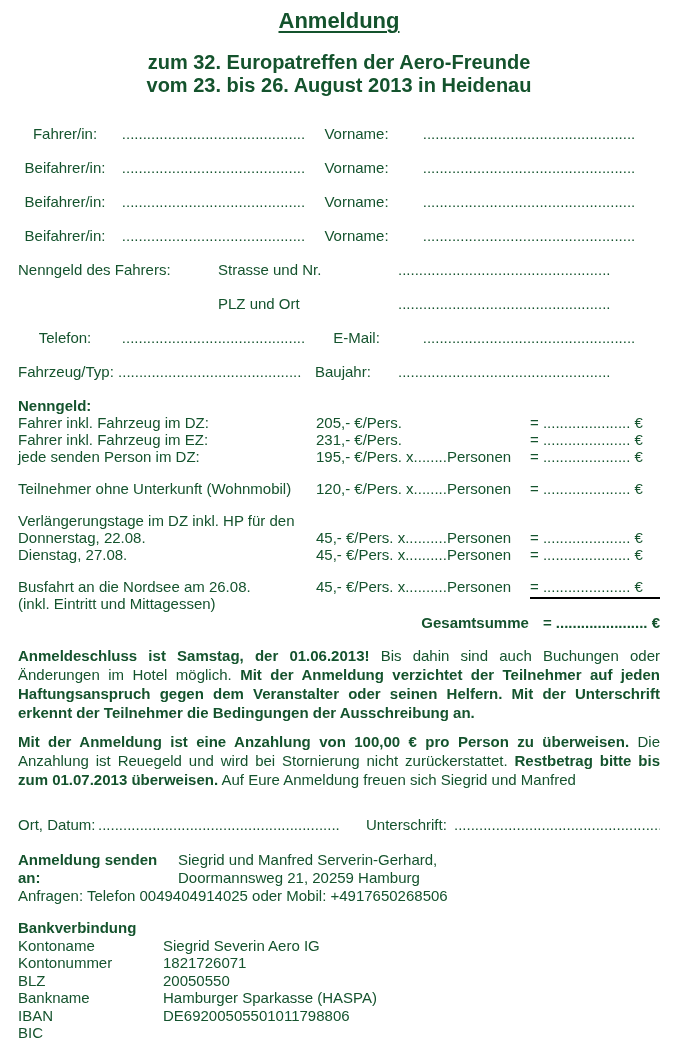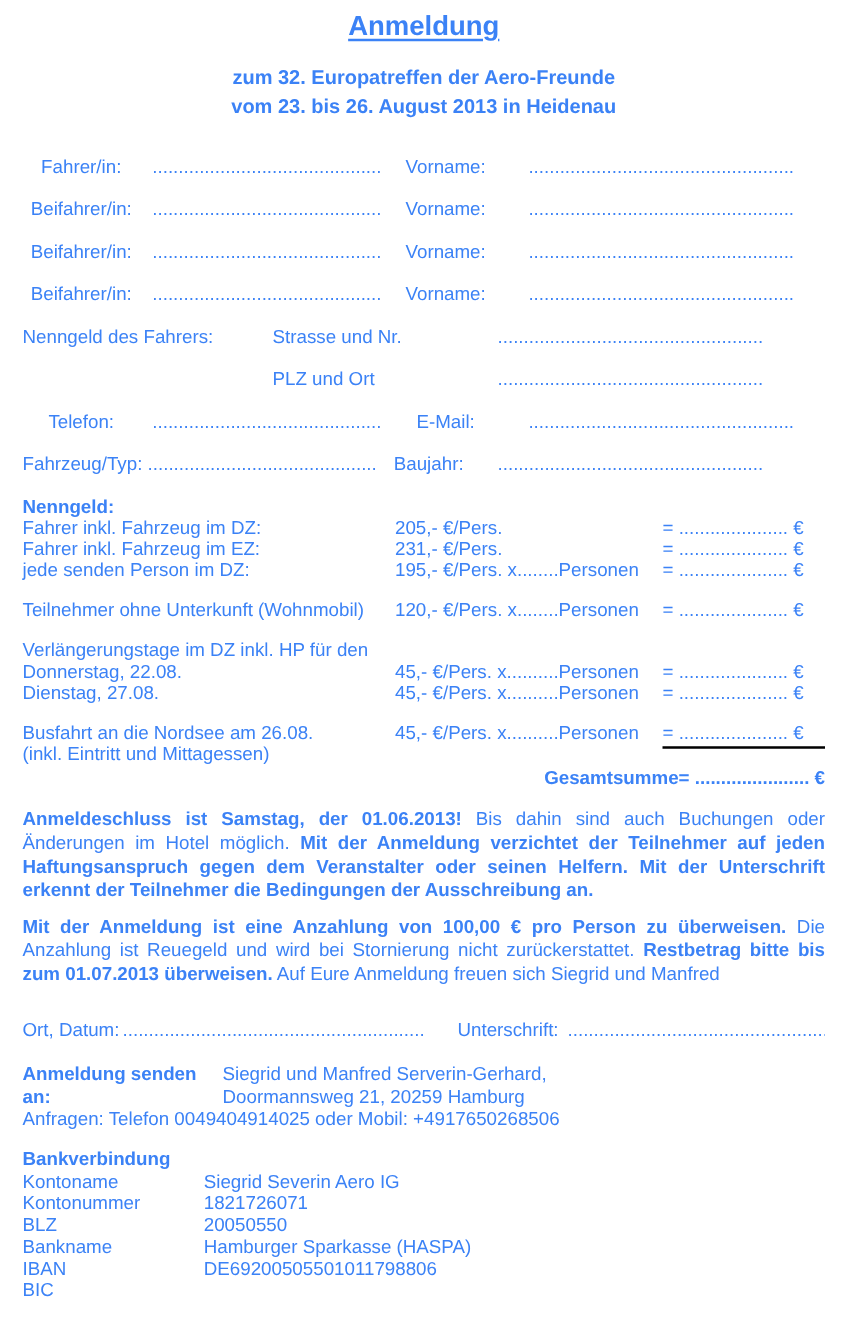--- a/index.html
+++ b/index.html
@@ -2,48 +2,48 @@
 <html><head>
 <meta charset="utf-8">
 <style>
   html,body { margin:0; padding:0; background:#fff; }
   .page {
     position:relative;
     width:685px; height:1038px;
     box-sizing:border-box;
     padding:6px 25px 0 18px;
     font-family:"Liberation Sans","DejaVu Sans",sans-serif;
-    font-size:15px; color:#3b82f6;
+    font-size:15px; color:#14532d;
     overflow:hidden;
   }
   .bold { font-weight:bold; }
   .title {
     font-size:22px; font-weight:bold; text-align:center;
     margin:2px 0 0 0; line-height:26px;
     text-decoration:underline; text-decoration-thickness:2px; text-underline-offset:3px;
   }
   .subtitle {
-    font-size:16px; font-weight:bold; text-align:center;
+    font-size:20px; font-weight:bold; text-align:center;
     margin:17px 0 0 0; line-height:23px;
   }
   .form-rows { margin-top:28px; }
   .frow { line-height:18px; margin-bottom:16px; display:grid; }
   .grid-name   { grid-template-columns:94px 203px 83px 1fr;text-align:center; }
   .grid-addr   { grid-template-columns:200px 180px 1fr; }
   .grid-vehicle{ grid-template-columns:297px 83px 1fr; }
   .dots-cell { overflow:hidden; white-space:nowrap; }
   .combo-cell { overflow:hidden; white-space:nowrap; }
   .fees { margin-top:16px; }
   .fee-heading { font-weight:bold; line-height:17px; }
   .fee-row { display:grid; grid-template-columns:298px 214px 1fr; line-height:17px; align-items:start; }
   .gap-md { margin-top:15px; }
   .fee-eq { white-space:nowrap; overflow:hidden; }
   .fee-row.busfahrt .fee-eq { border-bottom:2px solid #000; padding-bottom:2px; }
   .fee-sublabel { line-height:17px; }
-  .fee-total { display:flex; justify-content:flex-end; font-weight:bold; line-height:17px; margin-top:2px; }
+  .fee-total { display:flex; justify-content:flex-end; gap:14px; font-weight:bold; line-height:17px; margin-top:2px; }
   .para { line-height:19px; margin:15px 0 0 0; text-align:justify; }
   .para2 { margin-top:10px; }
   .sig-row { display:grid; grid-template-columns:80px 268px 88px 1fr; margin-top:27px; line-height:18px; }
   .sendto { display:grid; grid-template-columns:160px 1fr; margin-top:17px; line-height:18px; }
   .inquiries { line-height:18px; }
   .bank { margin-top:14px; line-height:17.5px; }
   .bank-row { display:grid; grid-template-columns:145px 1fr; }
 </style>
 </head>
 <body>

